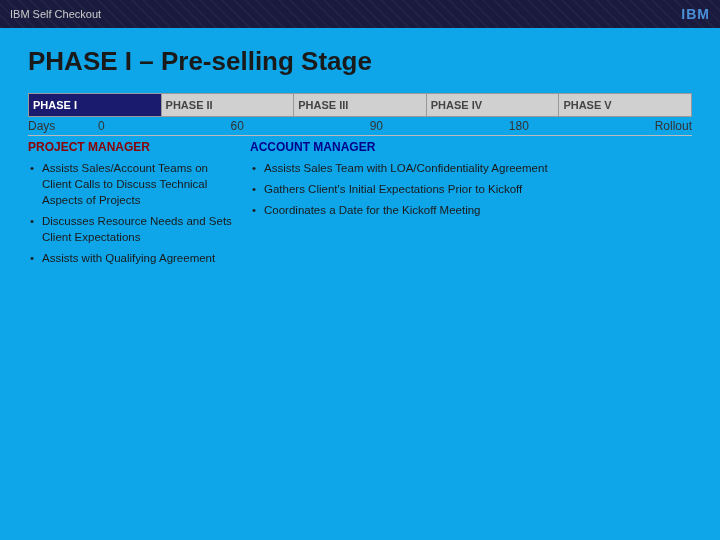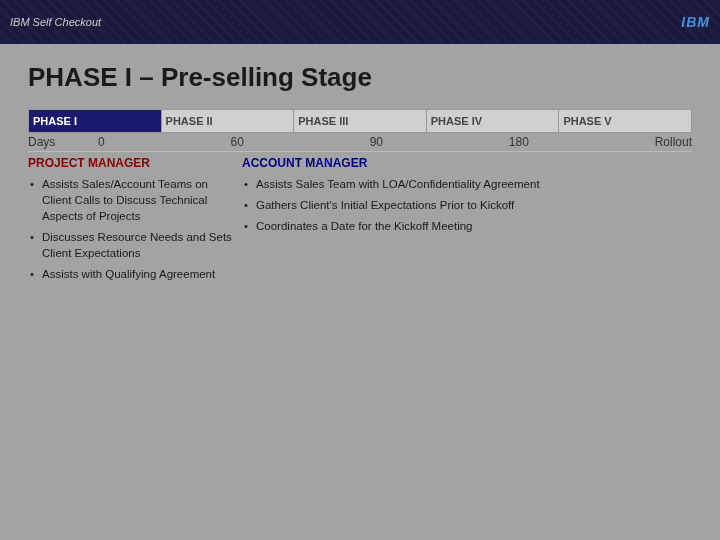--- a/index.html
+++ b/index.html
@@ -15,41 +15,40 @@
     
     .top-bar {
       background: #1a1a3e;
       background-image: repeating-linear-gradient(
         45deg,
         rgba(255,255,255,0.03) 0px,
         rgba(255,255,255,0.03) 2px,
         transparent 2px,
         transparent 8px
       );
-      height: 44px;
+      height: 28px;
       display: flex;
       align-items: center;
       justify-content: space-between;
       padding: 0 10px;
-      font-style: italic;
     }
     .top-bar-title {
       color: #ccc;
       font-size: 11px;
     }
     .ibm-logo {
       color: #4a90d9;
       font-size: 14px;
       font-weight: bold;
       letter-spacing: 1px;
     }
 
     
     .main-content {
-      background: #a3a3a3;
+      background: #0ea5e9;
       height: 512px;
       display: flex;
       flex-direction: column;
     }
 
     .slide-area {
       flex: 1;
       padding: 18px 28px 0 28px;
     }
 
@@ -105,21 +104,21 @@
       padding: 0 0 0 10px;
     }
     .day-val {
       font-size: 12px;
       color: #333;
     }
 
     
     .content-columns {
       display: flex;
-      gap: 4px;
+      gap: 12px;
       flex: 1;
     }
 
     .col-left {
       flex: 0 0 210px;
     }
     .col-right {
       flex: 1;
     }
 

